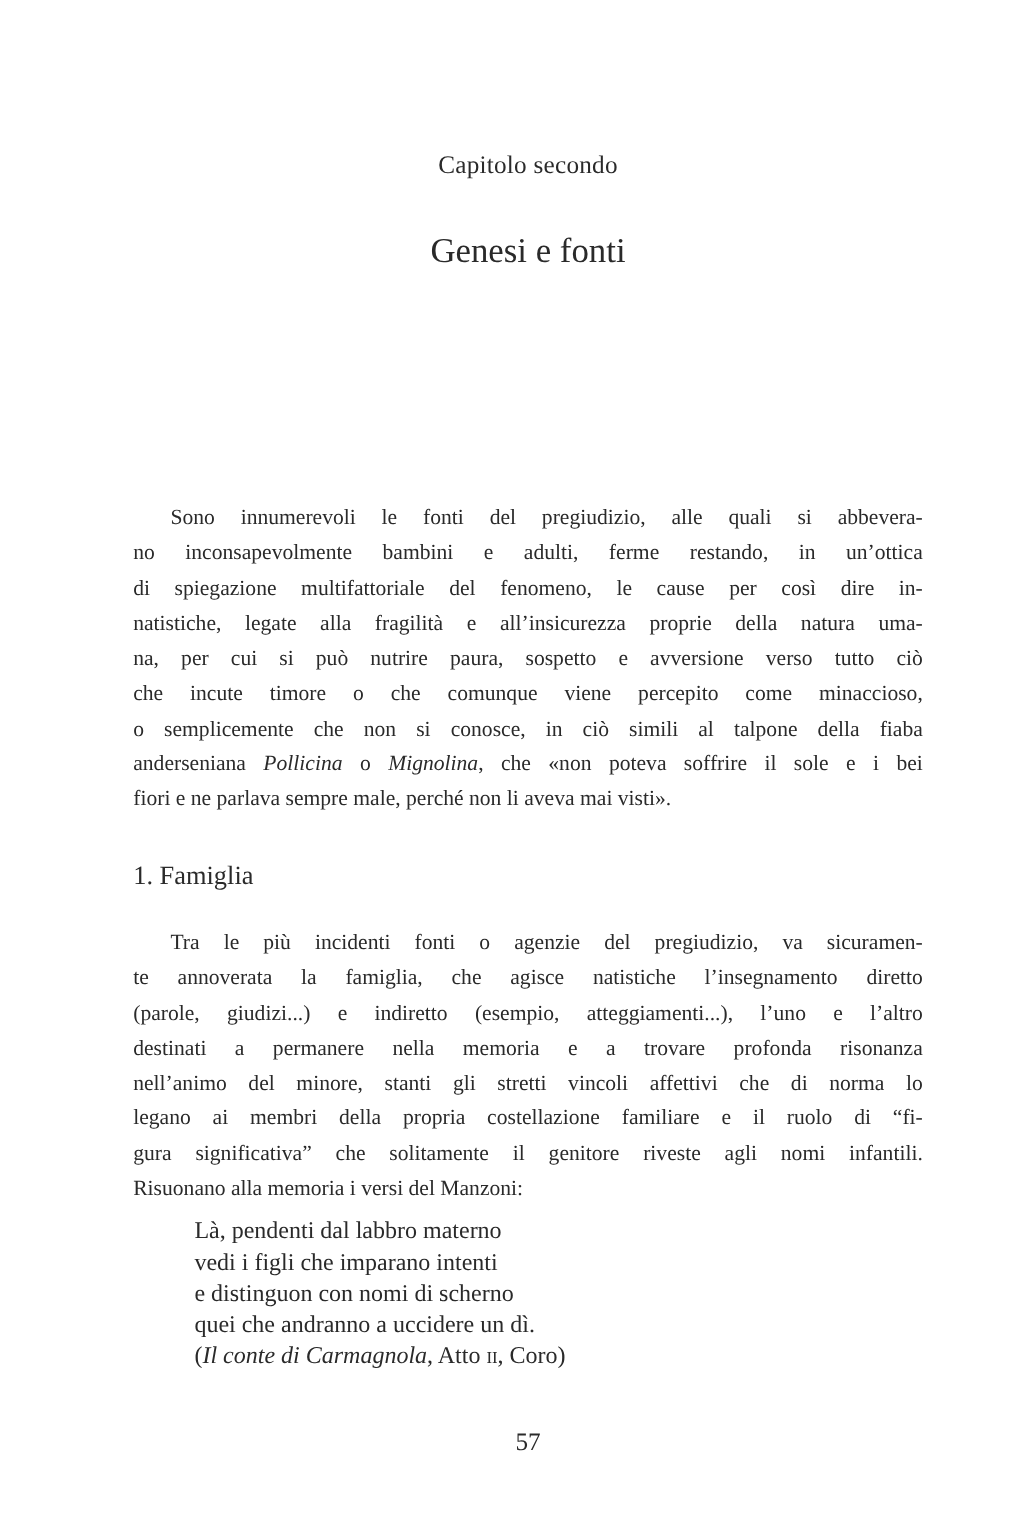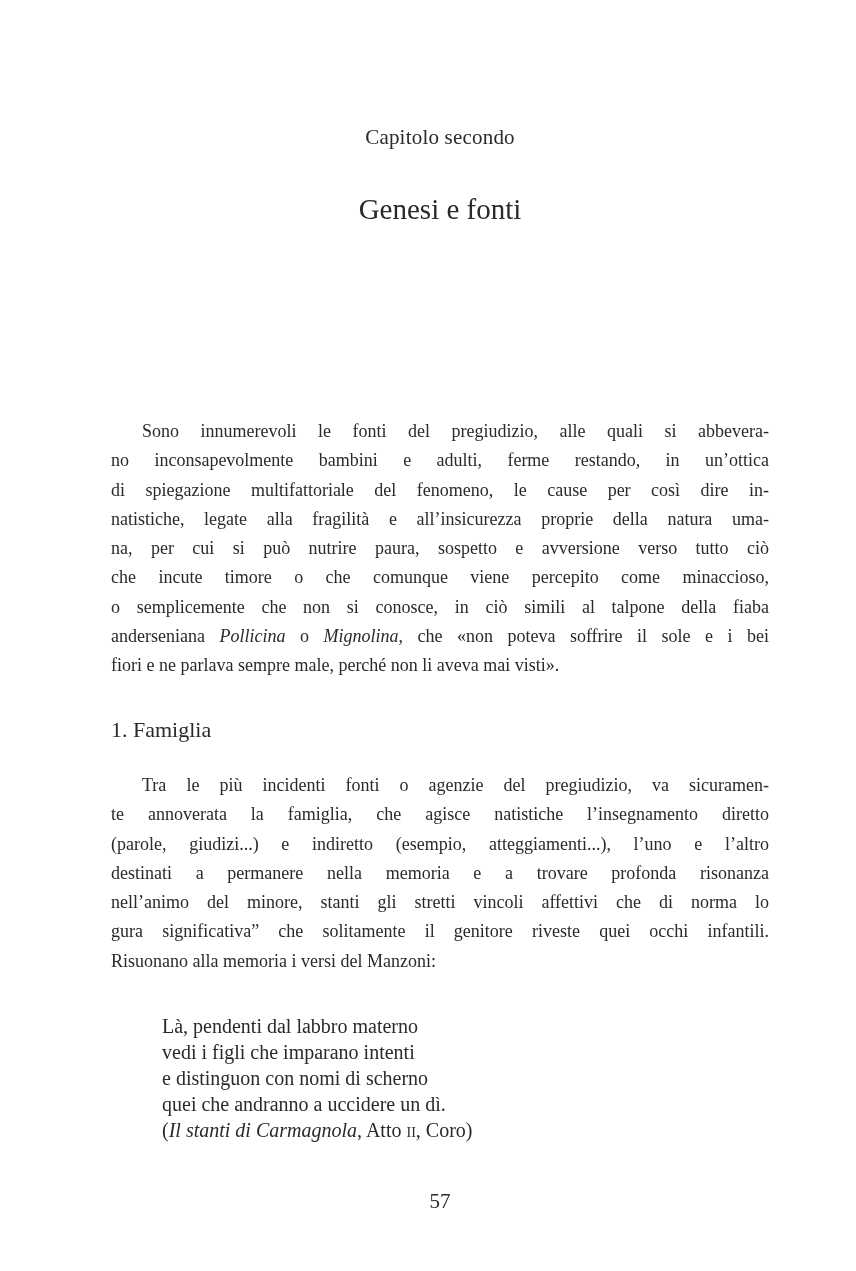--- a/index.html
+++ b/index.html
@@ -100,25 +100,26 @@
 </div>
 
 <div class="section-heading"><span>1.</span> <span>Famiglia</span></div>
 
 <div class="text-block para p2">
   <div class="line indent">Tra le più incidenti fonti o agenzie del pregiudizio, va sicuramen-</div>
   <div class="line">te annoverata la famiglia, che agisce natistiche l’insegnamento diretto</div>
   <div class="line">(parole, giudizi...) e indiretto (esempio, atteggiamenti...), l’uno e l’altro</div>
   <div class="line">destinati a permanere nella memoria e a trovare profonda risonanza</div>
   <div class="line">nell’animo del minore, stanti gli stretti vincoli affettivi che di norma lo</div>
-  <div class="line">gura significativa” che solitamente il genitore riveste quei occhi infantili.</div>
+  <div class="line">legano ai membri della propria costellazione familiare e il ruolo di “fi-</div>
+  <div class="line">gura significativa” che solitamente il genitore riveste agli nomi infantili.</div>
   <div class="line last">Risuonano alla memoria i versi del Manzoni:</div>
 </div>
 
 <div class="verse">
   <div class="vline">Là, pendenti dal labbro materno</div>
   <div class="vline">vedi i figli che imparano intenti</div>
   <div class="vline">e distinguon con nomi di scherno</div>
   <div class="vline">quei che andranno a uccidere un dì.</div>
-  <div class="vline"><span>(</span><i>Il stanti di Carmagnola</i><span>, Atto </span><span class="smallcaps">ii</span><span>, Coro)</span></div>
+  <div class="vline"><span>(</span><i>Il conte di Carmagnola</i><span>, Atto </span><span class="smallcaps">ii</span><span>, Coro)</span></div>
 </div>
 
 <div class="page-number">57</div>
 
 </body></html>

